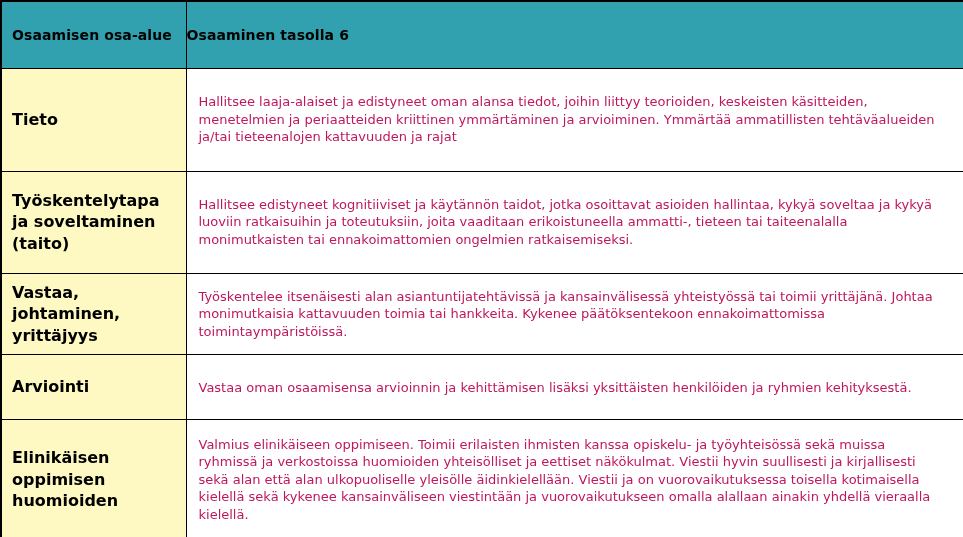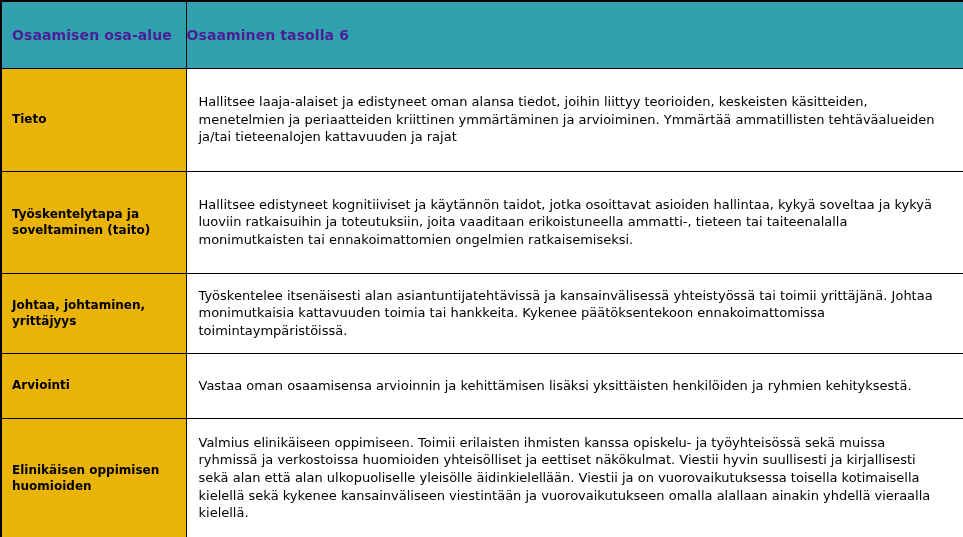--- a/index.html
+++ b/index.html
@@ -22,38 +22,38 @@
   table.eqf-table col.col-desc  { width: 778px; }
   table.eqf-table th, table.eqf-table td {
     border: 1px solid #000000;
     vertical-align: middle;
     text-align: left;
   }
   
   tr.header-row { height: 67px; }
   tr.header-row th {
     background: #31a1b0;
-    color: #4c1d95;
+    color: #000000;
     font-size: 14px;
     font-weight: bold;
     padding: 6px 10px 6px 10px;
     letter-spacing: 0.1px;
   }
   tr.header-row th.desc-head { padding-left: 0; }
   
   td.area-cell {
     font-weight: bold;
     color: #000000;
-    font-size: 12px;
+    font-size: 16px;
     line-height: 1.35;
     padding: 8px 12px 8px 10px;
-    background: #eab308;
+    background: #fef9c3;
   }
   td.desc-cell {
-    color: #000000;
+    color: #be185d;
     font-size: 13px;
     line-height: 1.35;
     padding: 8px 16px 8px 12px;
     background: #ffffff;
   }
   tr.row-tieto      { height: 103px; }
   tr.row-tyoskentely{ height: 102px; }
   tr.row-vastuu     { height: 80px; }
   tr.row-arviointi  { height: 65px; }
   tr.row-elinikainen{ height: 120px; }
@@ -76,21 +76,21 @@
       <td class="area-cell">Tieto</td>
       <td class="desc-cell">Hallitsee laaja-alaiset ja edistyneet oman alansa tiedot, joihin liittyy teorioiden, keskeisten käsitteiden, menetelmien ja periaatteiden kriittinen ymmärtäminen ja arvioiminen. Ymmärtää ammatillisten tehtäväalueiden ja/tai tieteenalojen kattavuuden ja rajat</td>
     </tr>
 
     <tr class="row-tyoskentely">
       <td class="area-cell">Työskentelytapa ja soveltaminen (taito)</td>
       <td class="desc-cell">Hallitsee edistyneet kognitiiviset ja käytännön taidot, jotka osoittavat asioiden hallintaa, kykyä soveltaa ja kykyä luoviin ratkaisuihin ja toteutuksiin, joita vaaditaan erikoistuneella ammatti-, tieteen tai taiteenalalla monimutkaisten tai ennakoimattomien ongelmien ratkaisemiseksi.</td>
     </tr>
 
     <tr class="row-vastuu">
-      <td class="area-cell">Johtaa, johtaminen, yrittäjyys</td>
+      <td class="area-cell">Vastaa, johtaminen, yrittäjyys</td>
       <td class="desc-cell">Työskentelee itsenäisesti alan asiantuntijatehtävissä ja kansainvälisessä yhteistyössä tai toimii yrittäjänä. Johtaa monimutkaisia kattavuuden toimia tai hankkeita. Kykenee päätöksentekoon ennakoimattomissa toimintaympäristöissä.</td>
     </tr>
 
     <tr class="row-arviointi">
       <td class="area-cell">Arviointi</td>
       <td class="desc-cell">Vastaa oman osaamisensa arvioinnin ja kehittämisen lisäksi yksittäisten henkilöiden ja ryhmien kehityksestä.</td>
     </tr>
 
     <tr class="row-elinikainen">
       <td class="area-cell">Elinikäisen oppimisen huomioiden</td>

